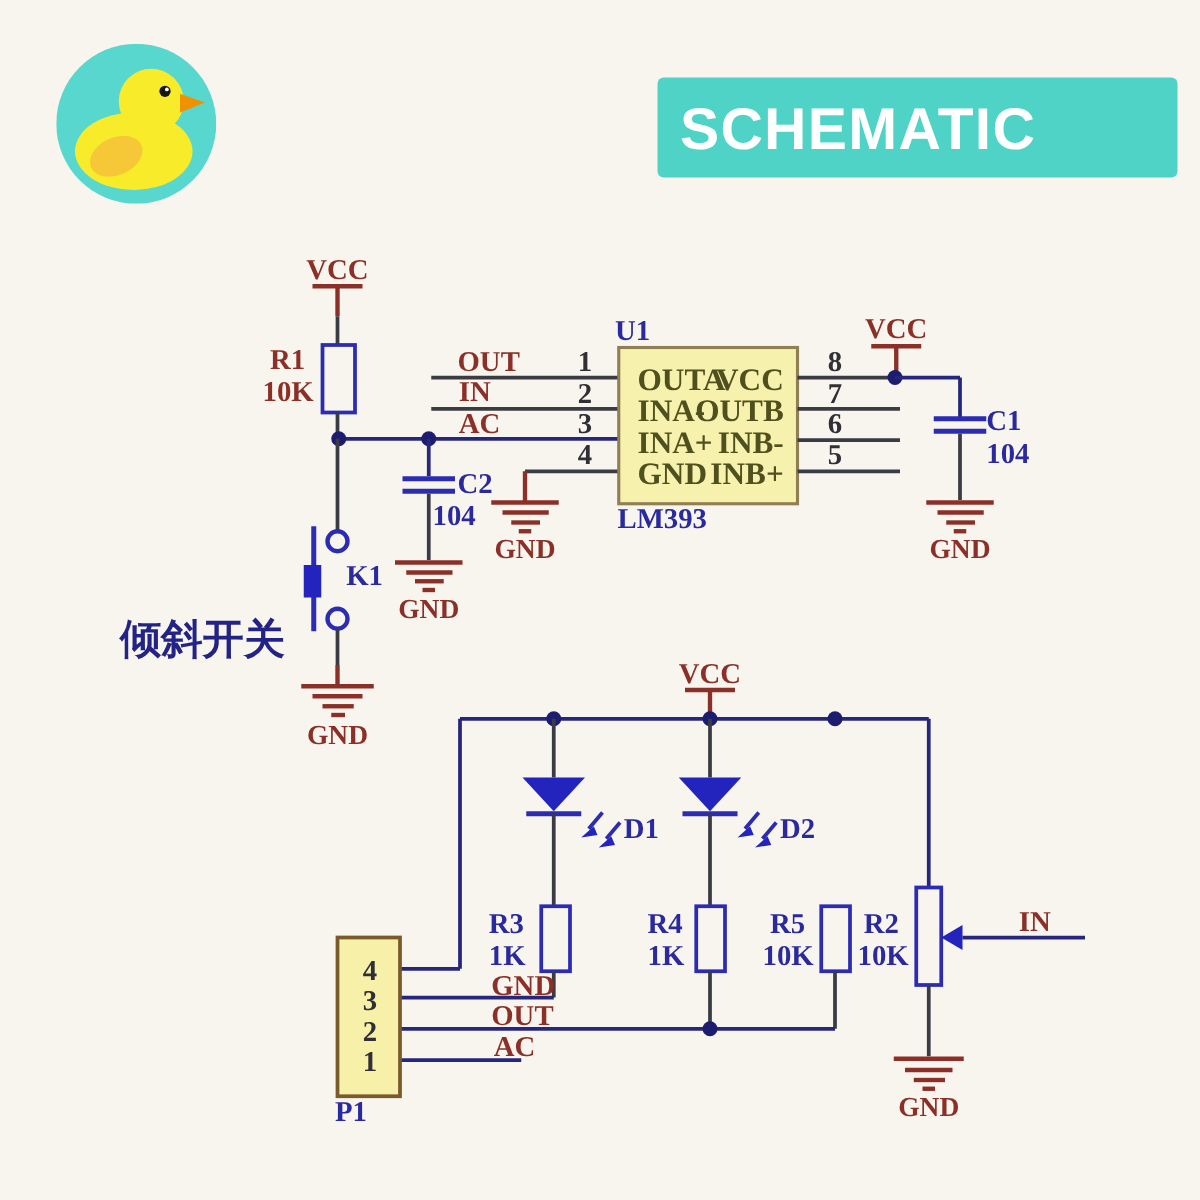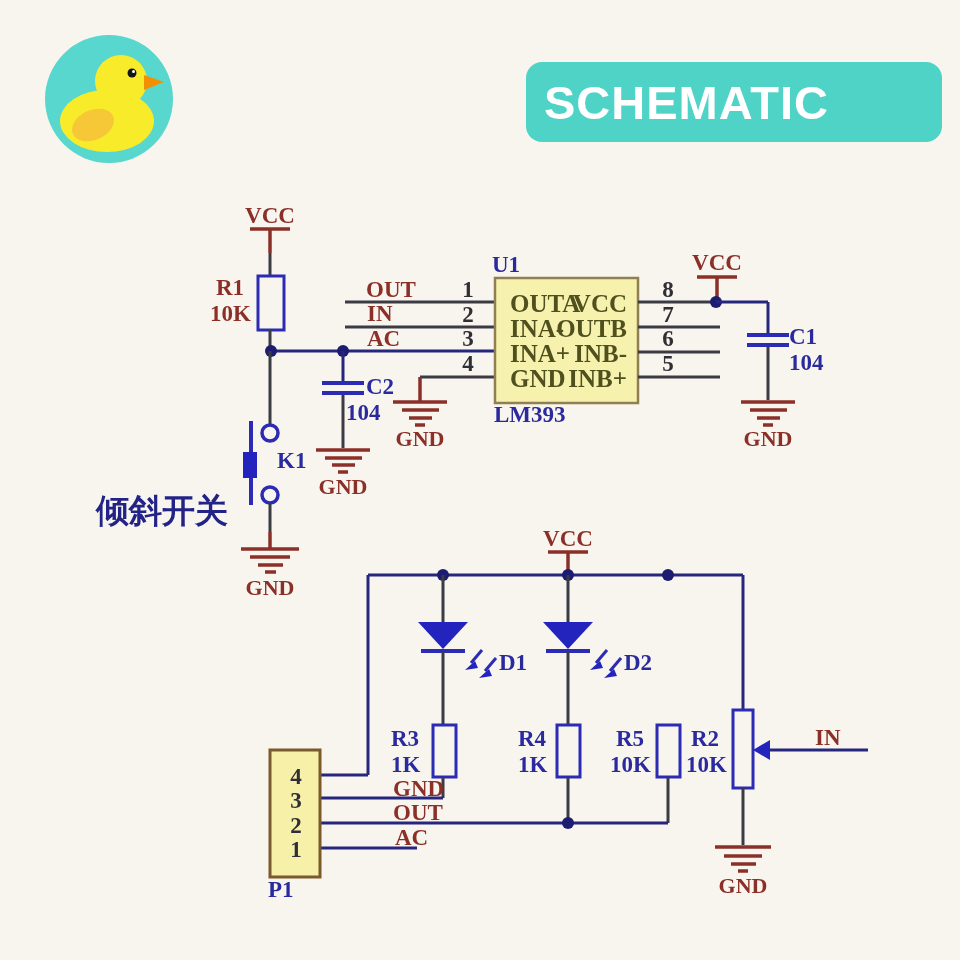--- a/index.html
+++ b/index.html
@@ -9,21 +9,21 @@
     font-family:"Liberation Serif", serif;
   }
   .stage{position:absolute;inset:0;width:960px;height:960px;}
 
   
   .logo-badge{
     position:absolute;left:45px;top:35px;width:128px;height:128px;
   }
   .banner{
     position:absolute;left:526px;top:62px;width:416px;height:80px;
-    background:#4ed3c6;border-radius:16px;
+    background:#4ed3c6;border-radius:5px;
     display:flex;align-items:center;
     font-family:"Liberation Sans", sans-serif;
     font-weight:bold;font-size:47px;color:#ffffff;
     padding-left:18px;box-sizing:border-box;letter-spacing:1px;
   }
 
   
   svg text{font-family:"Liberation Serif", serif;font-weight:bold;}
   .w-dark{stroke:#3b3b44;stroke-width:3;fill:none;}
   .w-navy{stroke:#26267e;stroke-width:3;fill:none;}

